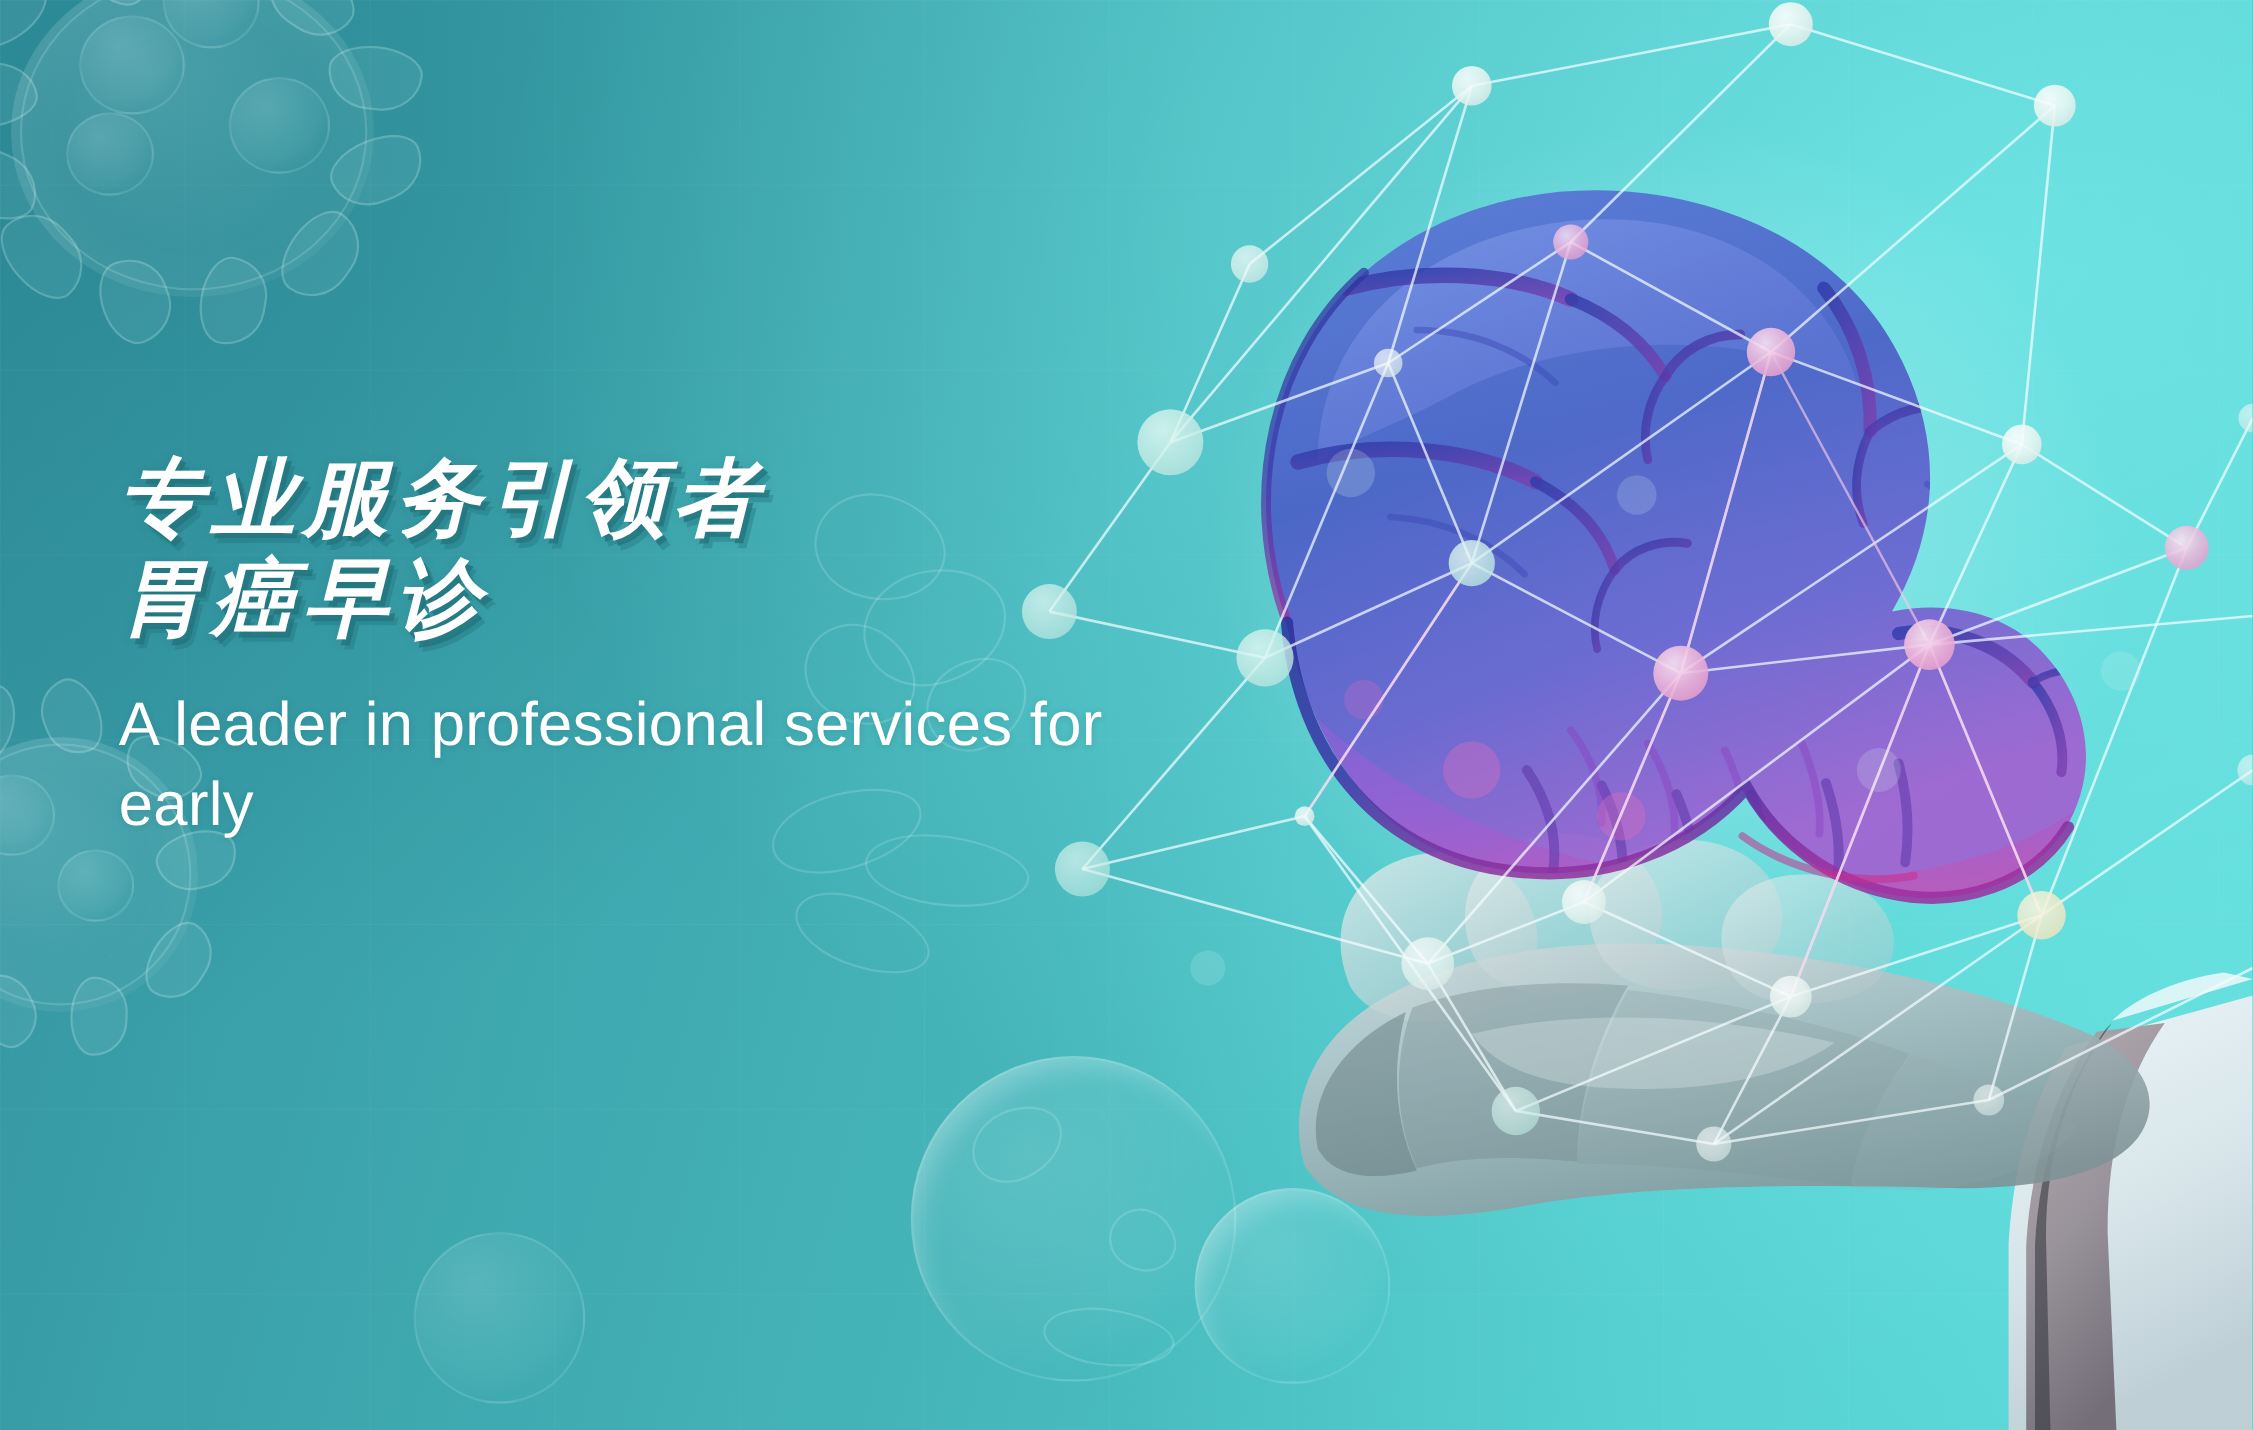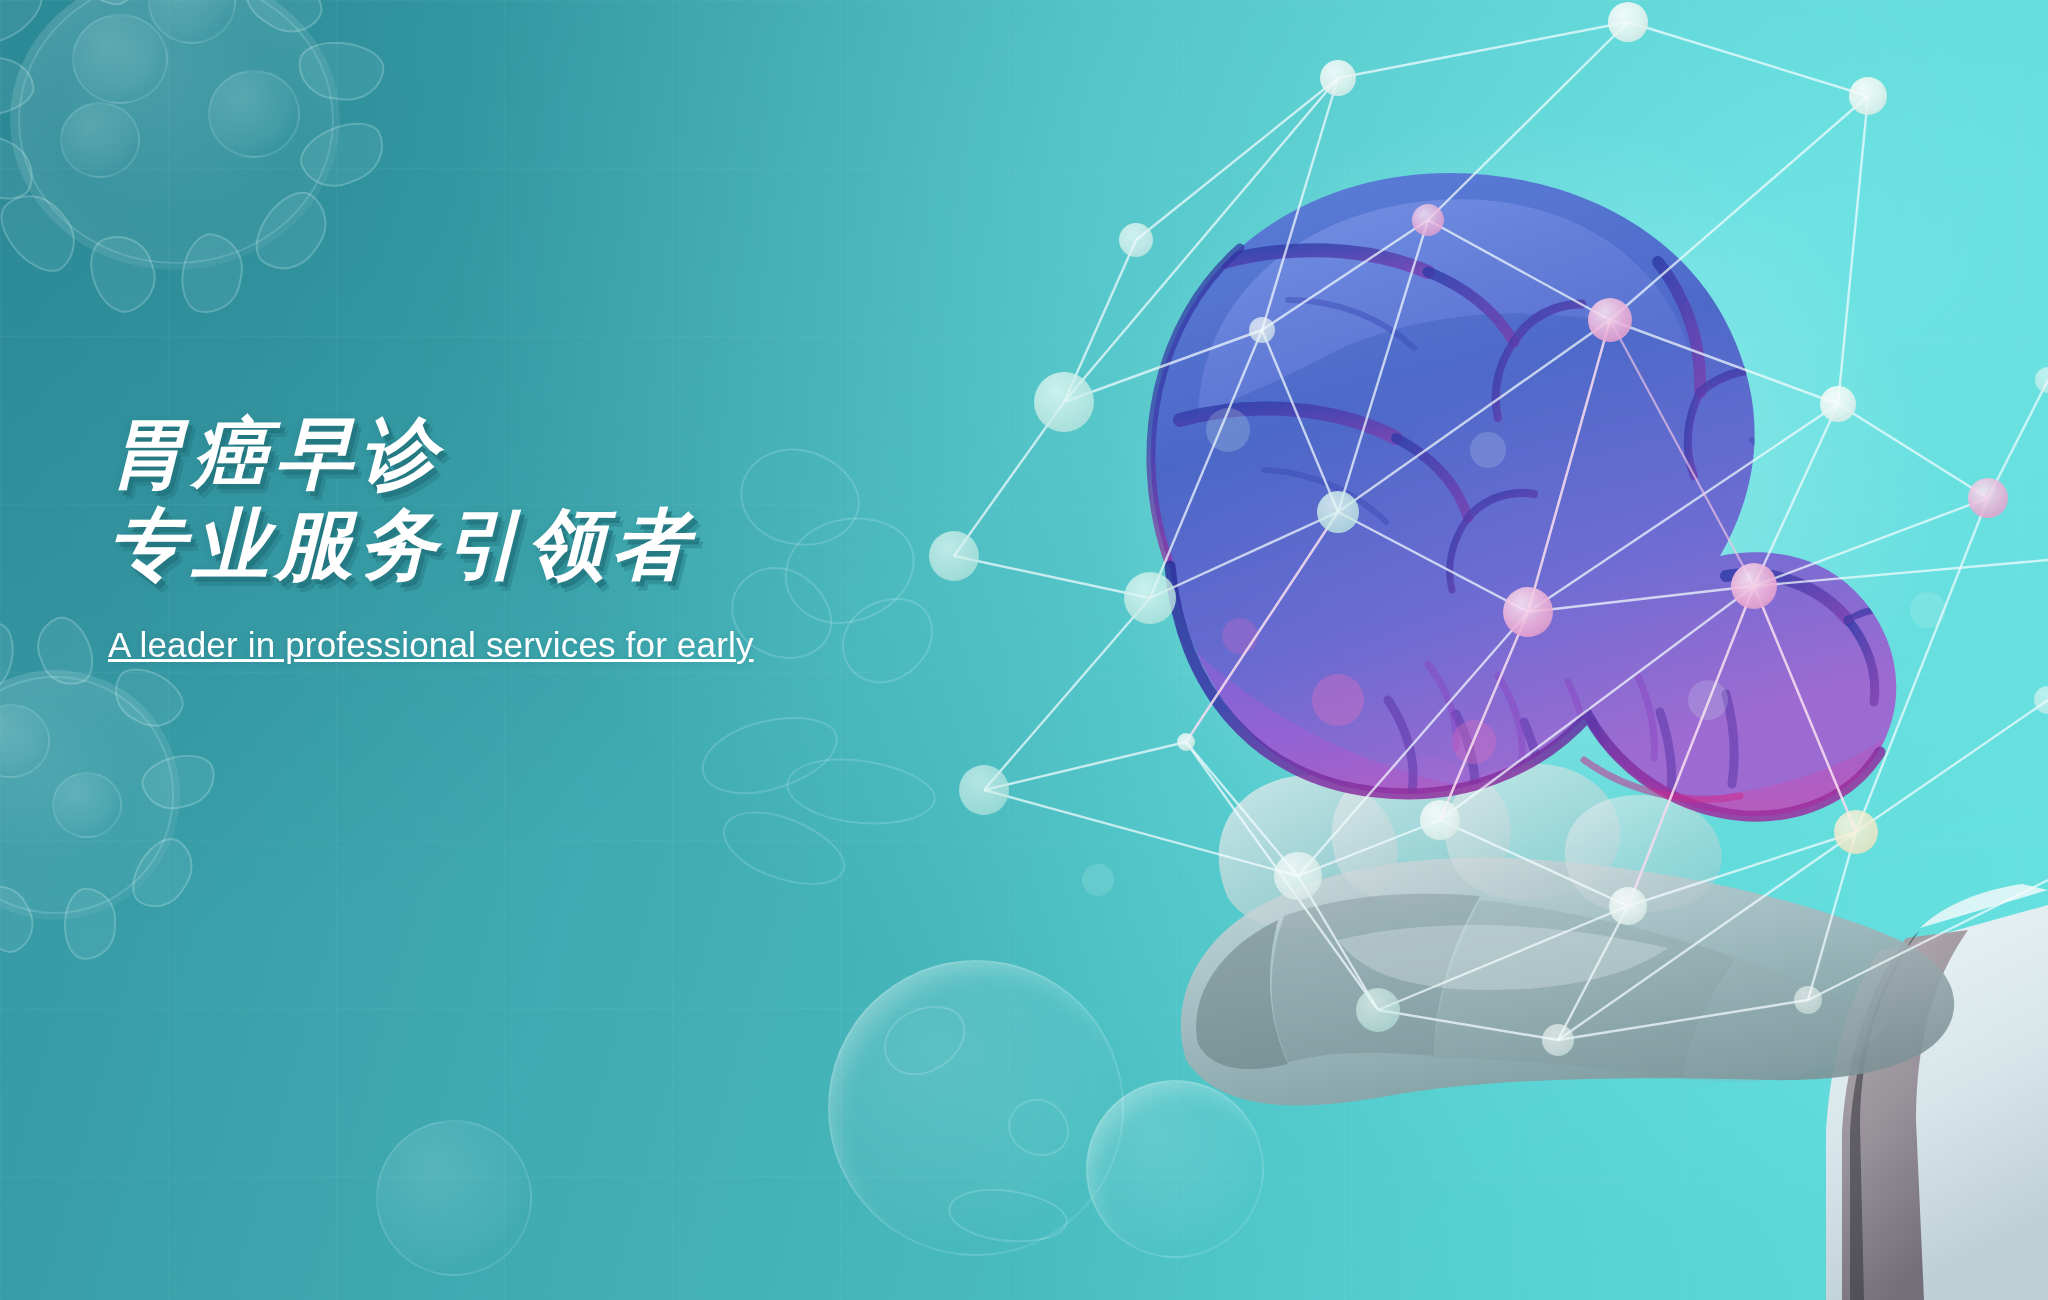--- a/index.html
+++ b/index.html
@@ -76,28 +76,27 @@
     letter-spacing:.09em;
     line-height:1.18;
     white-space:nowrap;
     text-shadow:
        4px 5px 0 rgba(33,116,126,.78),
        7px 9px 0 rgba(33,116,126,.38),
        0 2px 10px rgba(20,80,90,.16);
   }
   #sub {
     margin-top:32px;
-    font-size:35px;
+    font-size:56px;
     font-weight:400;
     color:#ffffff;
     line-height:1.30;
     letter-spacing:.005em;
     max-width:1000px;
     text-shadow:0 1px 6px rgba(25,95,105,.22);
-    text-decoration:underline;
   }
 
   
   #illus {
     position:absolute;
     right:0; top:0;
     width:1180px; height:1300px;
     pointer-events:none;
   }
   #illus svg { display:block; width:100%; height:100%; }
@@ -454,20 +453,20 @@
           <circle cx="620" cy="450" r="18" fill="#dffaf4" opacity=".18"></circle>
           <circle cx="840" cy="700" r="20" fill="#dffaf4" opacity=".18"></circle>
           <circle cx="1060" cy="610" r="18" fill="#dffaf4" opacity=".16"></circle>
           <circle cx="230" cy="880" r="16" fill="#dffaf4" opacity=".16"></circle>
         </g>
       </g>
     </svg>
   </div>
 
   <div id="copy">
+    <div class="head-line">专业服务引领者</div>
     <div class="head-line">胃癌早诊</div>
-    <div class="head-line">专业服务引领者</div>
     <div id="sub">
       <div>A leader in professional services for early</div>
     </div>
   </div>
 
 </div>
 
 </body></html>

